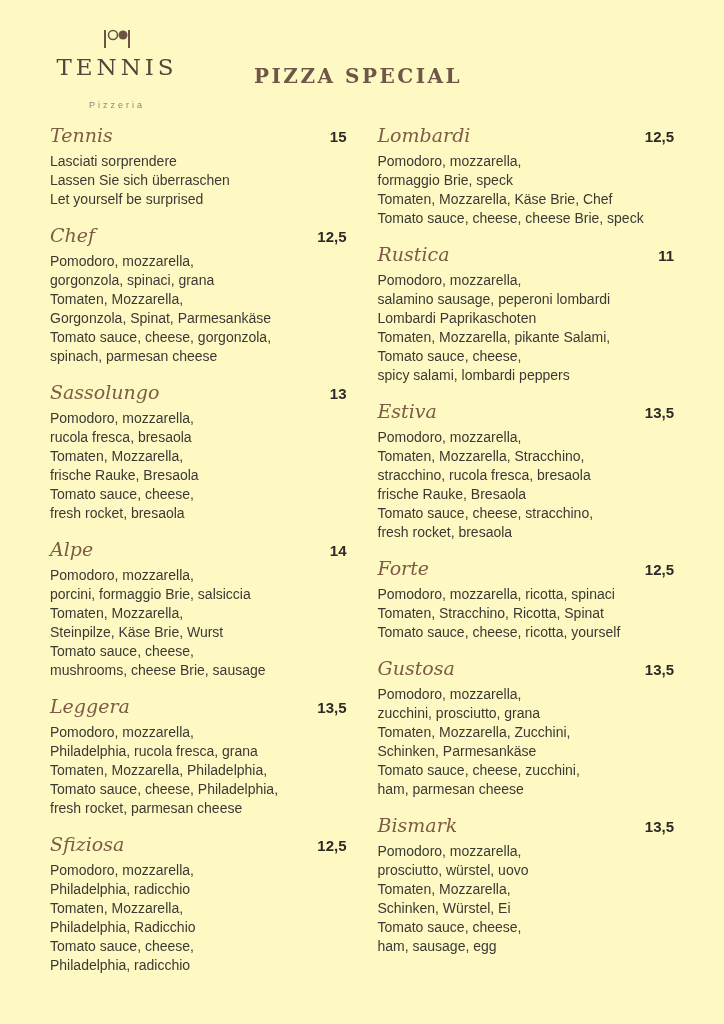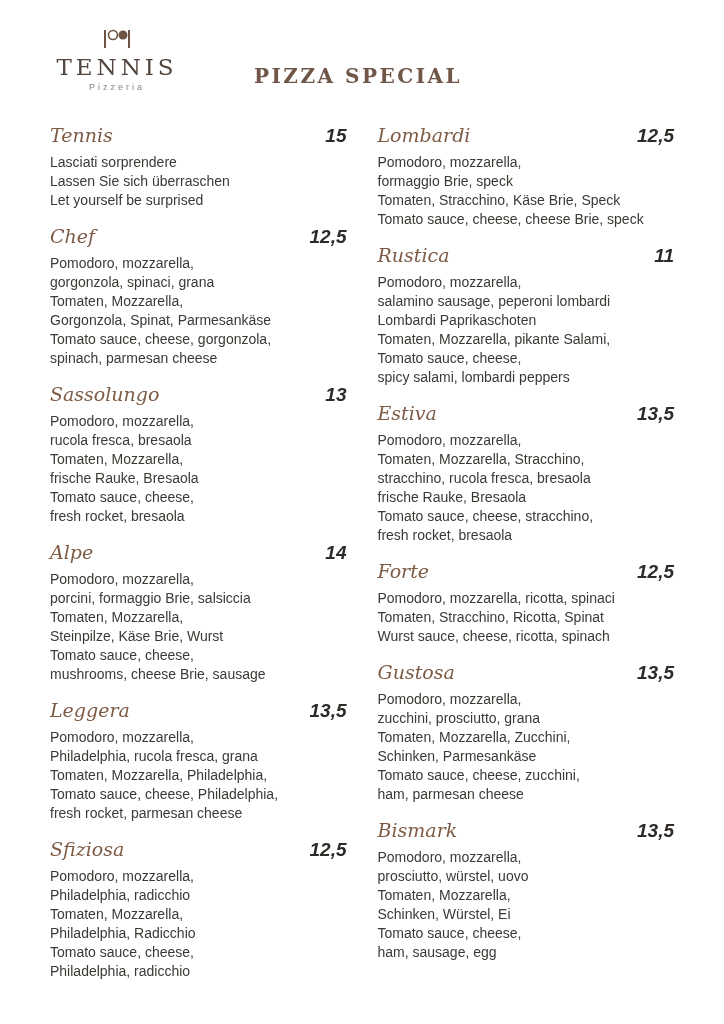--- a/index.html
+++ b/index.html
@@ -9,21 +9,21 @@
     background: #e7e4e0;
     font-family: "Liberation Sans", "DejaVu Sans", sans-serif;
     color: #3c3935;
   }
   .page {
     position: relative;
     width: 724px;
     height: 1024px;
     box-sizing: border-box;
     padding: 26px 50px 0 50px;
-    background: #ffffff;
+    background: #fef9c3;
     overflow: hidden;
   }
   .header { position: relative; height: 92px; }
   .brand {
     position: absolute;
     left: 0;
     top: 0;
     width: 134px;
     text-align: center;
   }
@@ -31,21 +31,21 @@
   .brand-name {
     font-family: "DejaVu Serif", "Liberation Serif", serif;
     font-size: 23px;
     letter-spacing: 4px;
     color: #52453d;
   }
   .brand-sub {
     font-size: 9px;
     letter-spacing: 3px;
     color: #8d857e;
-    margin-top: 2px;
+    margin-top: 20px;
   }
   .page-title {
     position: absolute;
     left: 0;
     right: 8px;
     top: 38px;
     text-align: center;
     font-family: "DejaVu Serif", "Liberation Serif", serif;
     font-size: 20px;
     font-weight: bold;
@@ -65,24 +65,23 @@
     align-items: baseline;
     margin-bottom: 6px;
   }
   .item-name {
     font-family: "DejaVu Serif", "Liberation Serif", serif;
     font-style: italic;
     font-size: 19px;
     color: #7d5b45;
   }
   .item-price {
-    font-size: 19px;
+    font-size: 15px;
     font-weight: bold;
     color: #2d2a27;
-    font-style: italic;
   }
   .desc-line {
     font-size: 14px;
     line-height: 19px;
     color: #3c3935;
   }
 </style>
 </head>
 <body>
 
@@ -191,21 +190,21 @@
 </div>
     <div class="col">
   <div class="menu-item">
     <div class="item-header">
       <span class="item-name">Lombardi</span>
       <span class="item-price">12,5</span>
     </div>
     <div class="item-desc">
             <div class="desc-line">Pomodoro, mozzarella,</div>
             <div class="desc-line">formaggio Brie, speck</div>
-            <div class="desc-line">Tomaten, Stracchino, Käse Brie, Speck</div>
+            <div class="desc-line">Tomaten, Mozzarella, Käse Brie, Chef</div>
             <div class="desc-line">Tomato sauce, cheese, cheese Brie, speck</div>
           </div>
   </div>
 
   <div class="menu-item">
     <div class="item-header">
       <span class="item-name">Rustica</span>
       <span class="item-price">11</span>
     </div>
     <div class="item-desc">
@@ -234,21 +233,21 @@
   </div>
 
   <div class="menu-item">
     <div class="item-header">
       <span class="item-name">Forte</span>
       <span class="item-price">12,5</span>
     </div>
     <div class="item-desc">
             <div class="desc-line">Pomodoro, mozzarella, ricotta, spinaci</div>
             <div class="desc-line">Tomaten, Stracchino, Ricotta, Spinat</div>
-            <div class="desc-line">Wurst sauce, cheese, ricotta, spinach</div>
+            <div class="desc-line">Tomato sauce, cheese, ricotta, yourself</div>
           </div>
   </div>
 
   <div class="menu-item">
     <div class="item-header">
       <span class="item-name">Gustosa</span>
       <span class="item-price">13,5</span>
     </div>
     <div class="item-desc">
             <div class="desc-line">Pomodoro, mozzarella,</div>

